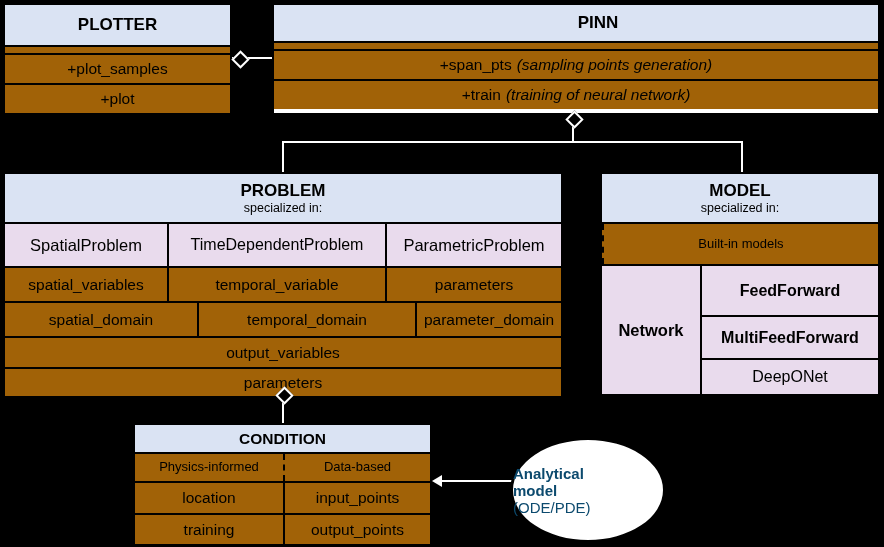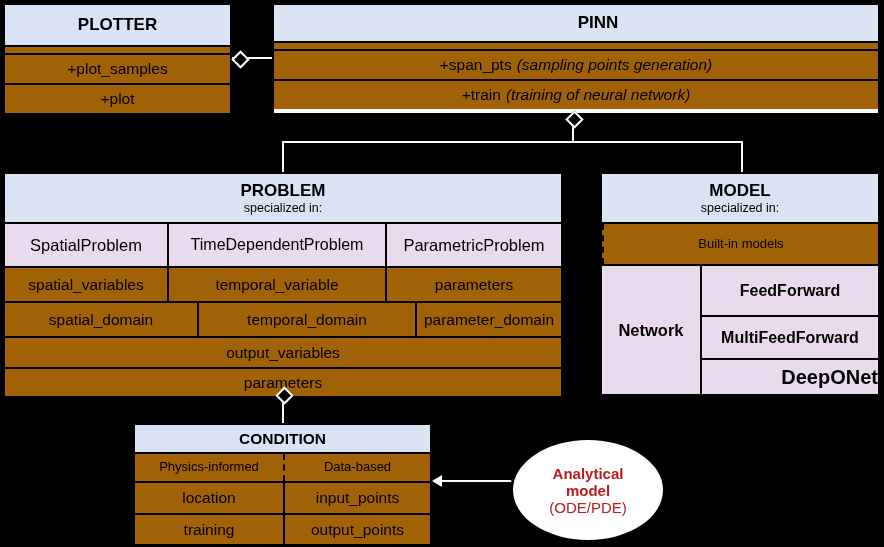--- a/index.html
+++ b/index.html
@@ -18,22 +18,22 @@
   .cols{display:flex;}
   .cols > .row{border-left:2px solid #000;}
   .cols > .row:first-child{border-left:none;}
 
   .line{position:absolute;background:#fff;}
   .hline{height:2px;}
   .vline{width:2px;}
   .diamond{position:absolute;width:9px;height:9px;border:2px solid #fff;background:#000;
            transform:rotate(45deg);}
   .ellipse{position:absolute;border:3px solid #000;background:#fff;border-radius:50%;
-           display:flex;align-items:center;justify-content:center;text-align:center;
-           flex-direction:column;font-weight:bold;color:#b91c1c;}
+           display:flex;align-items:flex-start;justify-content:center;text-align:center;
+           flex-direction:column;font-weight:bold;color:#0c4a6e;}
   .ellipse .l3{font-weight:normal;}
   .arrowhead{position:absolute;width:0;height:0;border-top:6px solid transparent;
              border-bottom:6px solid transparent;border-right:10px solid #fff;}
 </style>
 </head>
 <body>
 
 <div id="stage">
 
   <div class="box" style="left:3px;top:3px;width:229px;height:112px;">
@@ -139,21 +139,21 @@
       <div class="row pink" style="width:98px;height:100%;font-size:16.5px;font-weight:bold;">
         <span>Network</span>
       </div>
       <div style="flex:1;height:100%;display:flex;flex-direction:column;border-left:2px solid #000;">
         <div class="row pink" style="height:49px;font-size:16px;font-weight:bold;">
           <span>FeedForward</span>
         </div>
         <div class="row pink bt" style="height:43px;font-size:16px;font-weight:bold;">
           <span>MultiFeedForward</span>
         </div>
-        <div class="row pink bt" style="flex:1;font-size:20px;font-weight:bold;justify-content:flex-end;">
+        <div class="row pink bt" style="flex:1;font-size:16px;font-weight:normal;">
           <span>DeepONet</span>
         </div>
       </div>
     </div>
   </div>
 
   <div class="line vline" style="left:282px;top:393px;height:30px;"></div>
   <div class="diamond" style="left:278px;top:389px;"></div>
 
   <div class="box" style="left:133px;top:423px;width:299px;height:119px;">

